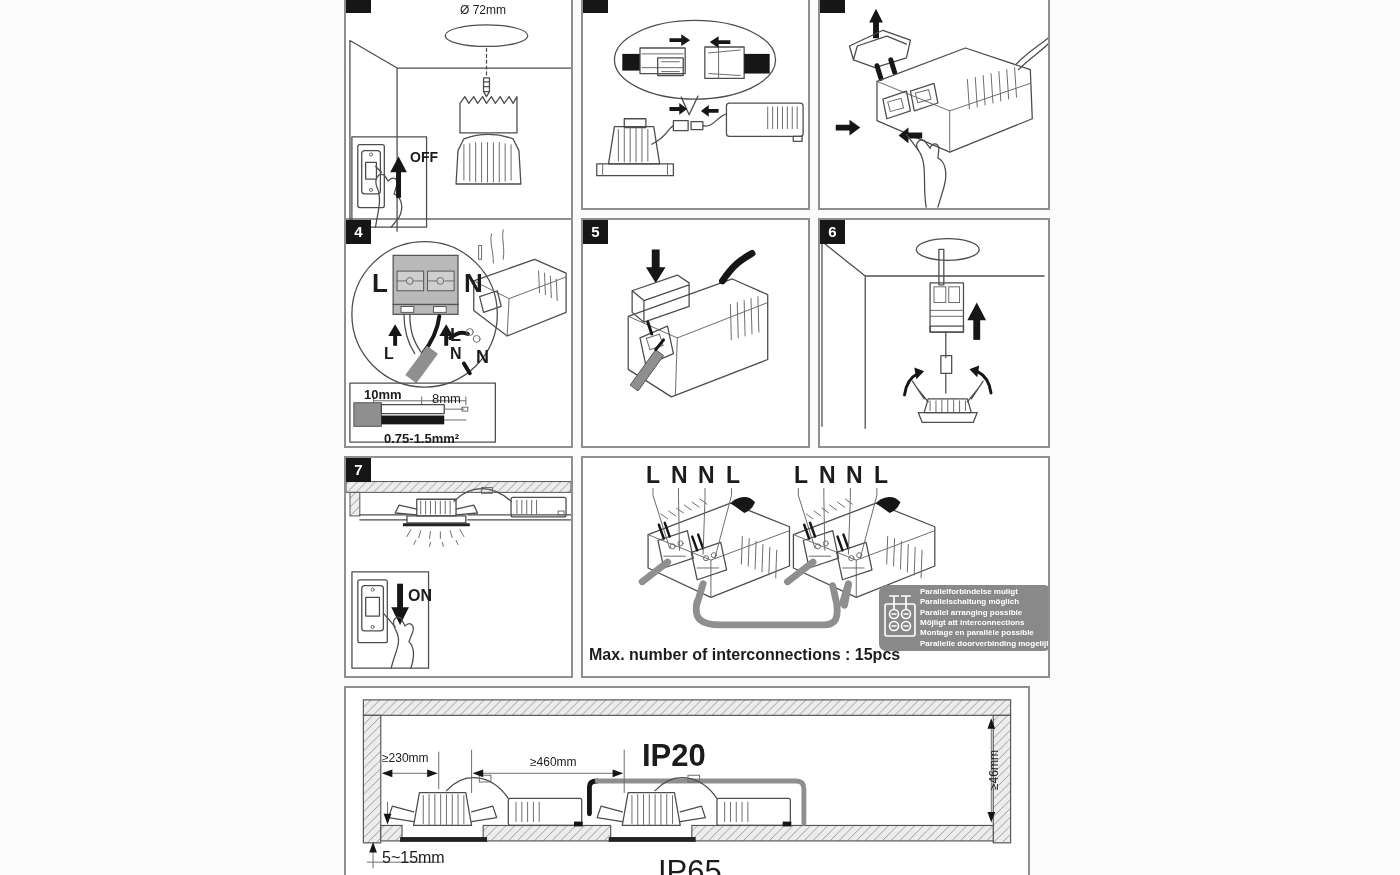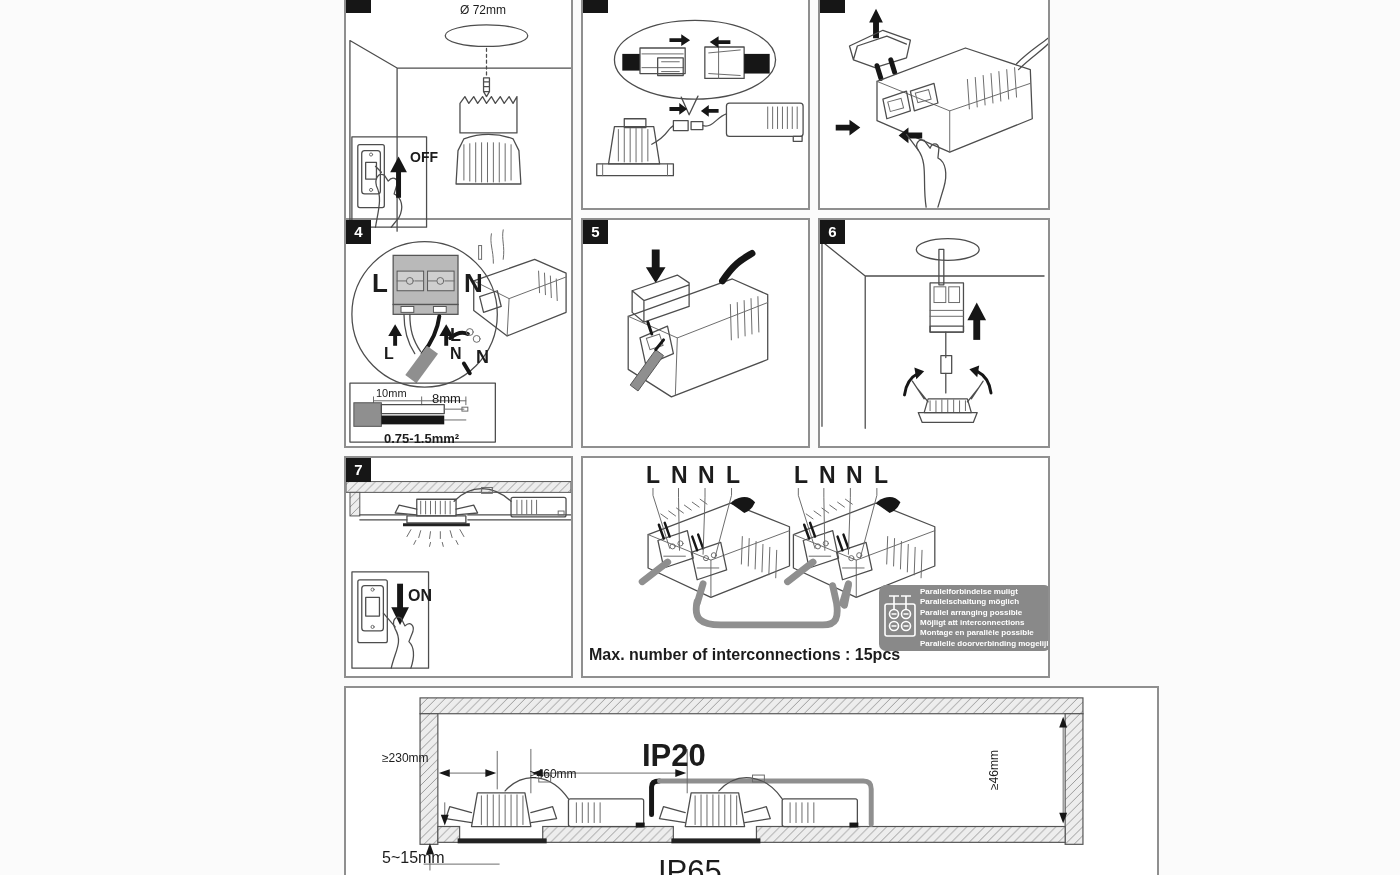--- a/index.html
+++ b/index.html
@@ -145,21 +145,21 @@
         <rect class="thin" x="118" y="190.5" width="6" height="4"></rect>
       <rect class="blk" x="36" y="199" width="64" height="9"></rect>
       <path class="thin" d="M100,203.5 H122"></path>
     </svg>
     <span class="lbl" style="left:26px;top:50px;font-size:26px;font-weight:700">L</span>
     <span class="lbl" style="left:118px;top:50px;font-size:26px;font-weight:700">N</span>
     <span class="lbl" style="left:38px;top:126px;font-size:16px;font-weight:700">L</span>
     <span class="lbl" style="left:104px;top:126px;font-size:16px;font-weight:700">N</span>
     <span class="lbl" style="left:104px;top:106px;font-size:18px;font-weight:700">L</span>
     <span class="lbl" style="left:130px;top:128px;font-size:18px;font-weight:700">N</span>
-    <span class="lbl" style="left:30px;top:168px;font-size:11px;font-weight:400">10mm</span>
+    <span class="lbl" style="left:18px;top:168px;font-size:13px;font-weight:700">10mm</span>
     <span class="lbl" style="left:86px;top:172px;font-size:13px;font-weight:400">8mm</span>
     <span class="lbl" style="left:38px;top:212px;font-size:13px;font-weight:700">0.75-1.5mm²</span>
   </div>
 
   <div class="panel" style="left:237px;top:218px;width:229px;height:230px">
     <div class="badge">5</div>
     <svg class="art" viewBox="0 0 229 230">
       <polygon class="blk" points="64,48 74,64 84,48 78,48 78,30 70,30 70,48"></polygon>
       <path class="ln" d="M50,72 L96,56 L108,64 L108,88 L62,104 L50,94 Z M50,72 L62,82 L62,104 M62,82 L108,66"></path>
       <path class="ln" d="M46,98 L152,60 L188,76 L188,142 L90,180 L46,152 Z"></path>
@@ -293,21 +293,21 @@
         <div class="note-text">Parallelschaltung möglich</div>
         <div class="note-text">Parallel arranging possible</div>
         <div class="note-text">Möjligt att interconnections</div>
         <div class="note-text">Montage en parallèle possible</div>
         <div class="note-text">Parallelle doorverbinding mogelijk</div>
       </div>
     </div>
     <span class="lbl maxline" style="left:6px;top:189px">Max. number of interconnections : 15pcs</span>
   </div>
 
-  <div class="panel" style="left:0;top:686px;width:815px;height:189px;border-bottom:none">
+  <div class="panel" style="left:0;top:686px;width:686px;height:189px;border-bottom:none">
     <svg class="art" viewBox="0 0 706 189">
       <defs>
         <pattern id="hb" width="9" height="9" patternUnits="userSpaceOnUse">
           <rect width="9" height="9" fill="#ededed"></rect>
           <line x1="0" y1="9" x2="9" y2="0" stroke="#9a9a9a" stroke-width="1"></line>
         </pattern>
       </defs>
       <rect x="18" y="10" width="670" height="16" fill="url(#hb)" stroke="#555" stroke-width="1.2"></rect>
       <rect x="18" y="26" width="18" height="132" fill="url(#hb)" stroke="#555" stroke-width="1.2"></rect>
       <rect x="670" y="26" width="18" height="132" fill="url(#hb)" stroke="#555" stroke-width="1.2"></rect>
@@ -351,20 +351,20 @@
       <path class="thin" d="M668,32 V134"></path>
       <polygon class="blk" points="664,40 668,29 672,40"></polygon>
         <polygon class="blk" points="664,126 668,137 672,126"></polygon>
       <path class="thin" d="M43,116 V134"></path>
         <polygon class="blk" points="39,128 43,139 47,128"></polygon>
       <path class="thin" d="M28,184 V162"></path>
         <polygon class="blk" points="24,168 28,157 32,168"></polygon>
       <path class="thin" d="M22,178 H98"></path>
     </svg>
     <span class="lbl" style="left:36px;top:64px;font-size:12px">≥230mm</span>
-    <span class="lbl" style="left:184px;top:80px;font-size:12px">≥460mm</span>
+    <span class="lbl" style="left:184px;top:68px;font-size:12px">≥460mm</span>
     <span class="lbl" style="left:296px;top:52px;font-size:31px;font-weight:700">IP20</span>
     <span class="lbl vert" style="left:628px;top:76px;font-size:12px">≥46mm</span>
     <span class="lbl" style="left:36px;top:162px;font-size:16px">5~15mm</span>
     <span class="lbl" style="left:312px;top:168px;font-size:31px;font-weight:500">IP65</span>
   </div>
 
 </div>
 
 </body></html>

